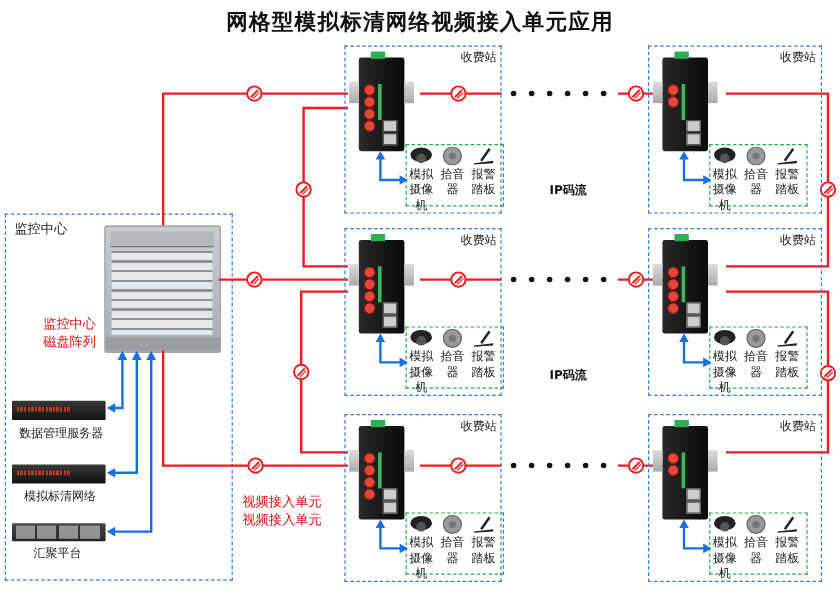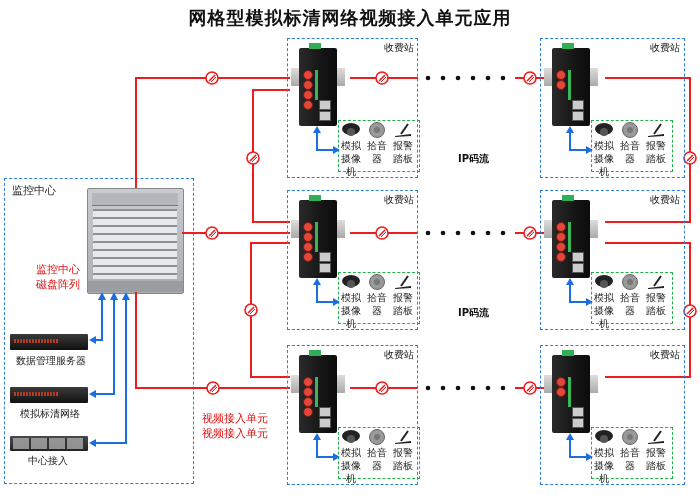--- a/index.html
+++ b/index.html
@@ -39,21 +39,21 @@
 <div class="lbl" style="left:16px;top:354px;">数据管理服务器</div>
 
 <div class="abs" style="left:10px;top:387px;width:78px;height:16px;background:linear-gradient(#3a3a3a,#111);border-radius:1px;">
   <div class="abs" style="left:4px;top:5px;width:44px;height:4px;background:repeating-linear-gradient(90deg,#b13d2a 0 2px,#222 2px 3px);"></div>
 </div>
 <div class="lbl" style="left:20px;top:407px;">模拟标清网络</div>
 
 <div class="abs" style="left:10px;top:436px;width:78px;height:15px;background:linear-gradient(#4a4a4a,#222);border-radius:1px;">
   <div class="abs" style="left:3px;top:2px;width:72px;height:11px;background:repeating-linear-gradient(90deg,#aaa 0 16px,#333 16px 18px);opacity:.8;"></div>
 </div>
-<div class="lbl" style="left:28px;top:454px;">中心接入</div>
+<div class="lbl" style="left:28px;top:454px;">汇聚平台</div>
 
 <div class="redlbl" style="left:202px;top:411px;">
   <div>视频接入单元</div>
   <div>视频接入单元</div>
 </div>
 
 <div class="iplbl" style="left:458px;top:152px;">IP码流</div>
 <div class="iplbl" style="left:458px;top:306px;">IP码流</div>
 
 <svg width="700" height="495">

